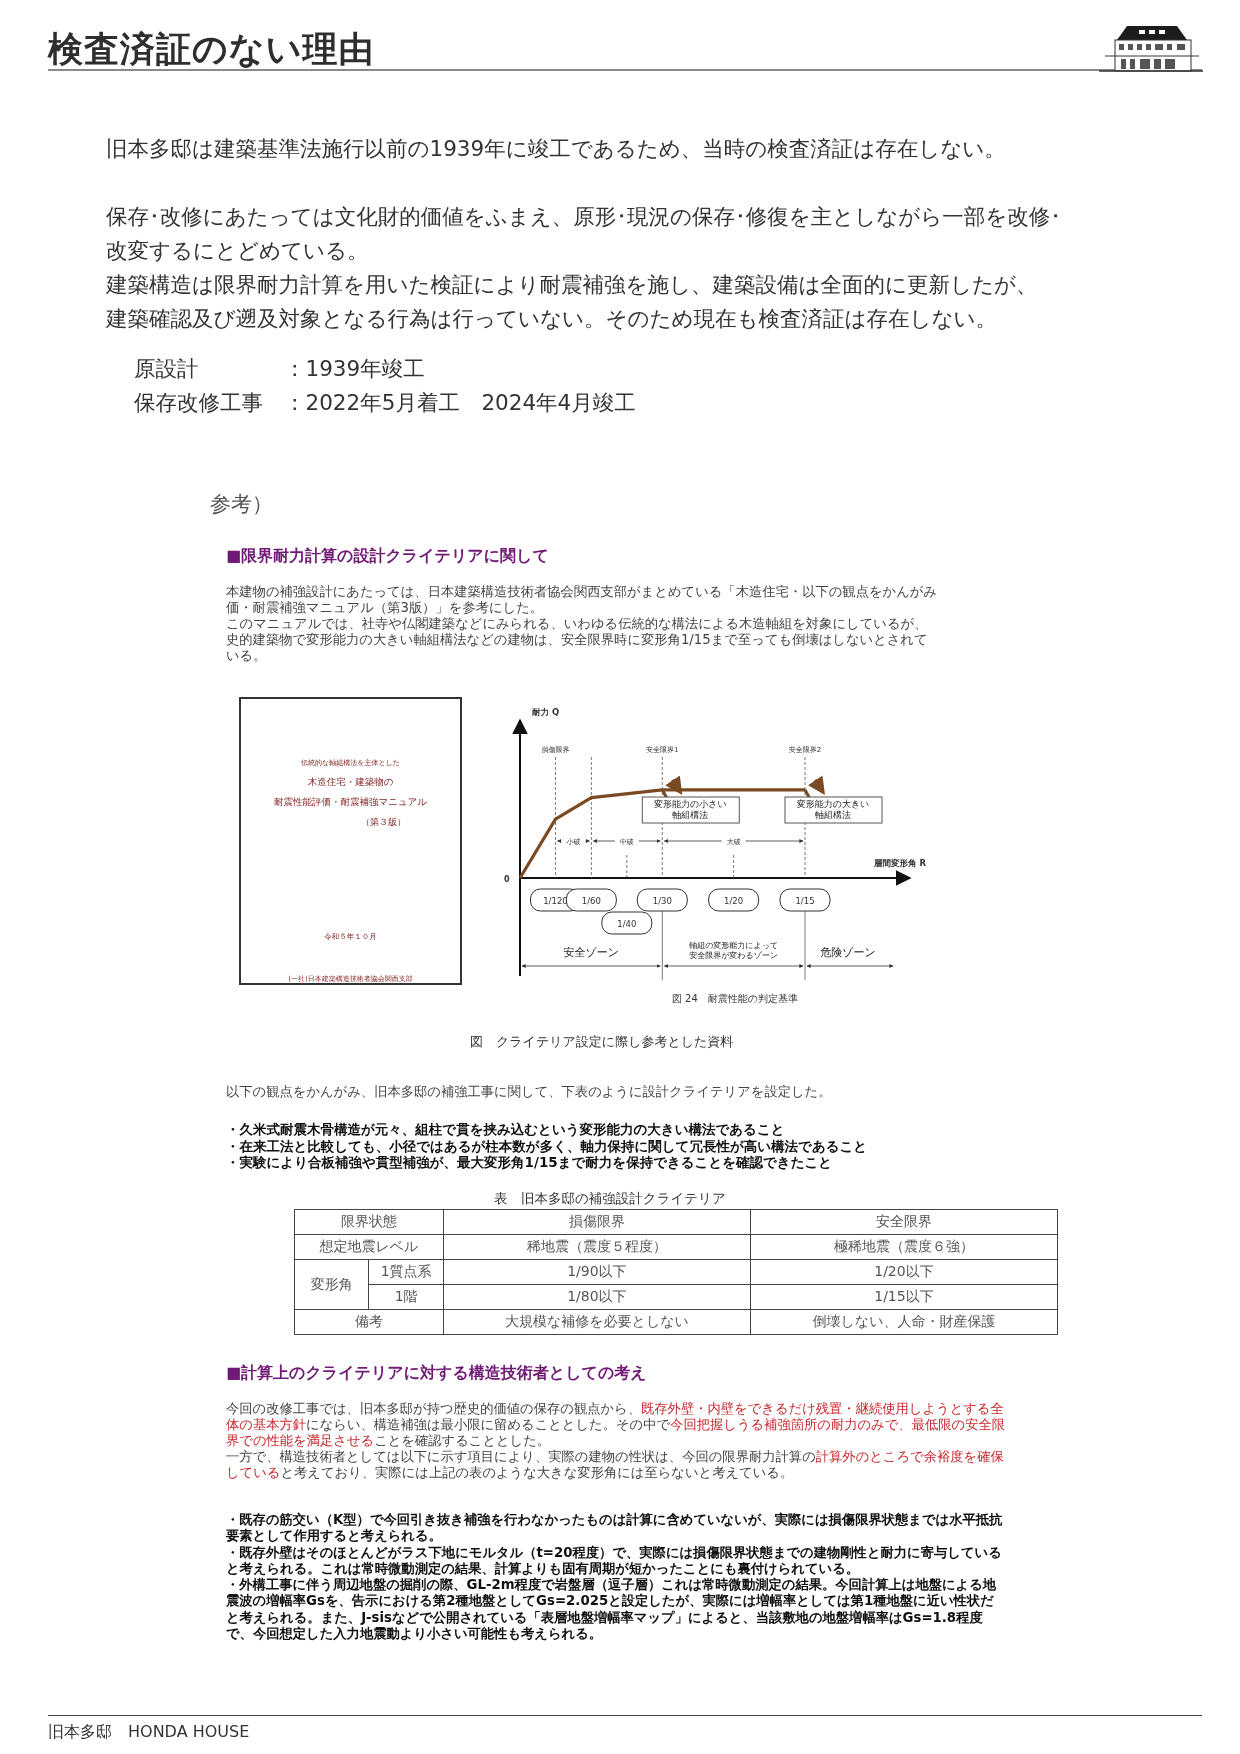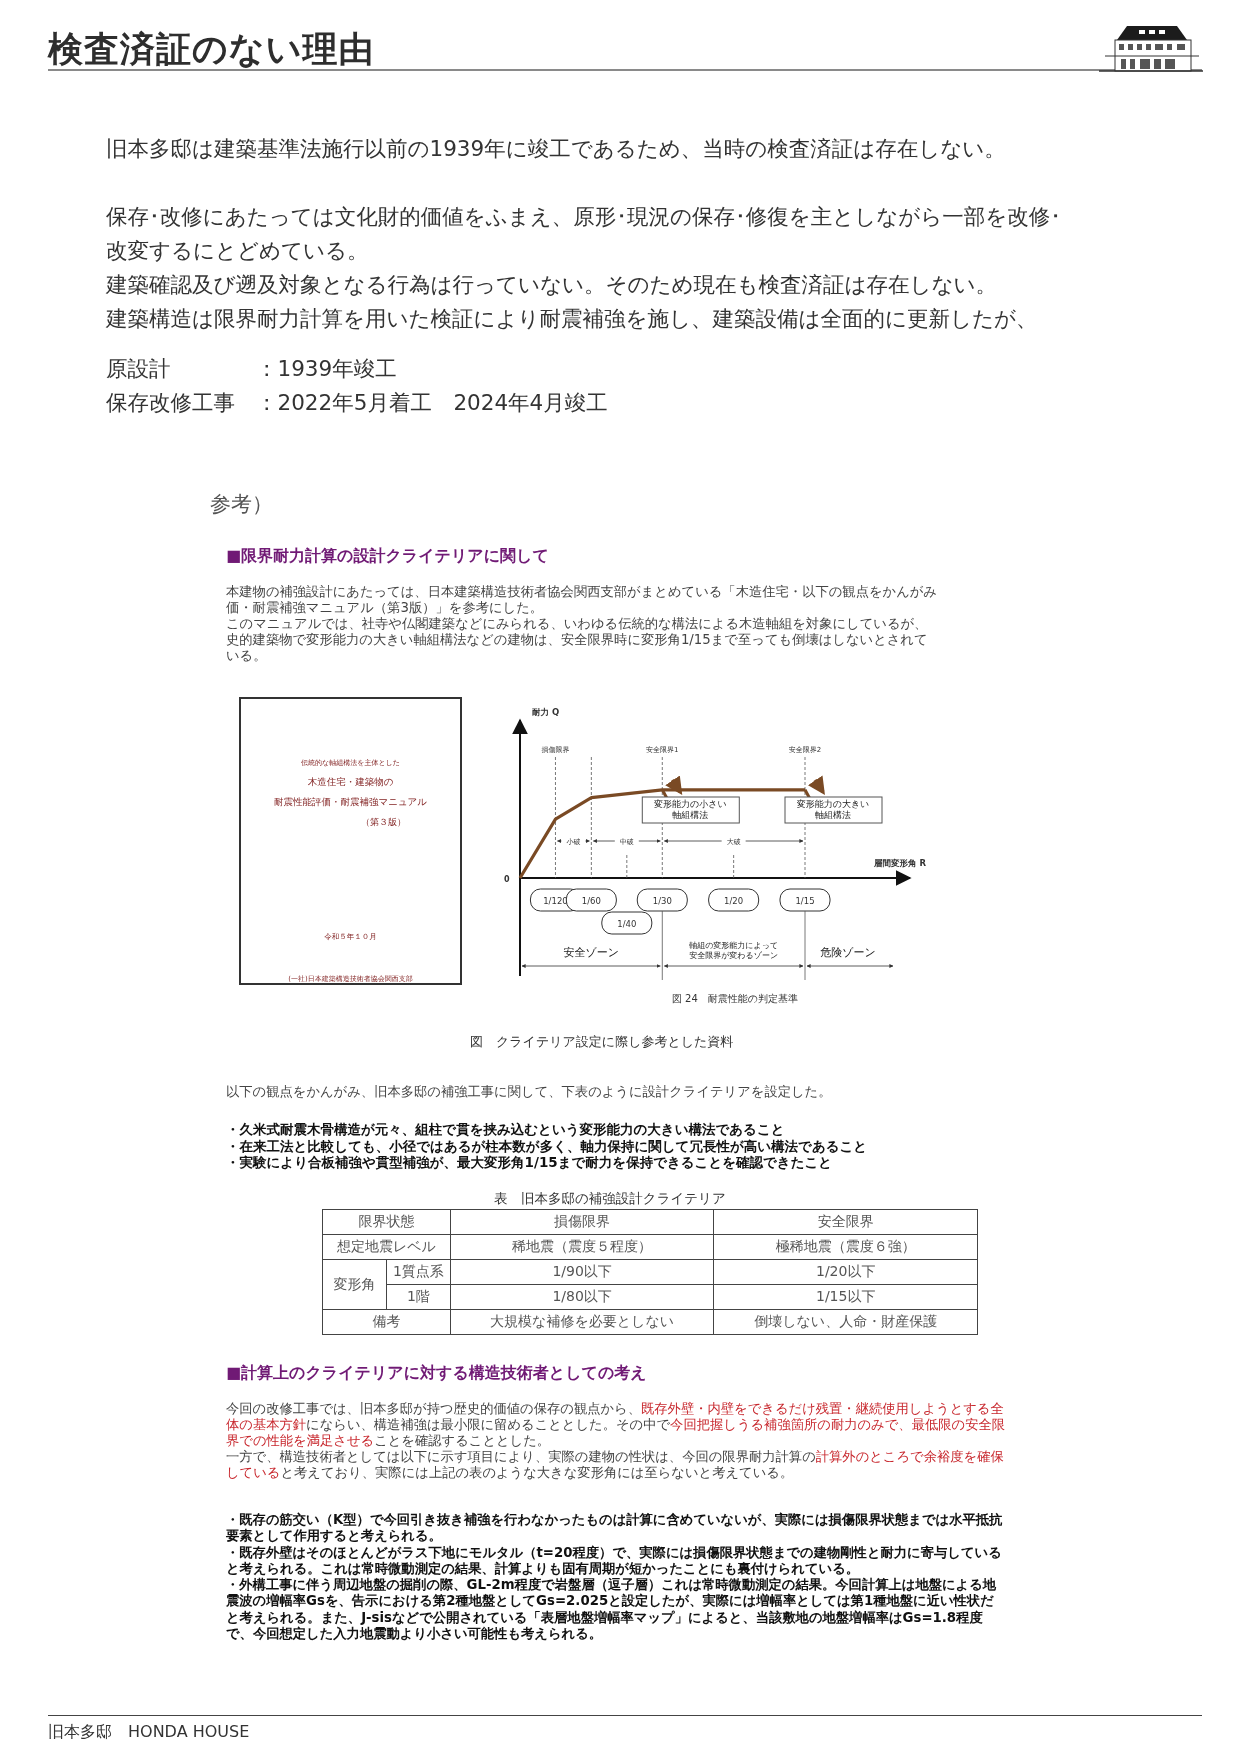--- a/index.html
+++ b/index.html
@@ -11,21 +11,21 @@
       position: absolute; left: 48px; top: 26px; font-size: 35px; font-weight: bold;
       color: #2e2e2e; letter-spacing: 1px; margin: 0;
     }
     .header-rule { position: absolute; left: 48px; top: 69px; width: 1154px; height: 2px; background: #8a8a8a; }
     .house-logo { position: absolute; left: 1099px; top: 24px; width: 104px; height: 48px; }
     .intro { position: absolute; left: 106px; top: 132px; width: 1060px; font-size: 21.5px; line-height: 34px; color: #333; }
     .intro p { margin: 0; }
     .intro .gap { height: 34px; }
     .dates { position: absolute; left: 106px; top: 352px; font-size: 21.5px; line-height: 34px; color: #333; }
     .dates .row { display: flex; }
-    .dates .lbl { width: 150px; }
+    .dates .lbl { width: 150px; margin-left: 28px; }
     .ref-label { position: absolute; left: 210px; top: 490px; font-size: 21px; color: #555; }
     .section-heading { position: absolute; left: 226px; font-size: 16px; font-weight: bold; color: #701a75; margin: 0; }
     .para { position: absolute; left: 226px; width: 780px; font-size: 13.3px; line-height: 16px; color: #444; }
     .para p { margin: 0; }
     .red { color: #c8282e; }
     .book-cover {
       position: absolute; left: 239px; top: 697px; width: 223px; height: 288px;
       border: 2px solid #333; box-sizing: border-box; background: #fff; text-align: center; color: #7f1d1d;
     }
     .book-cover .sub { position: absolute; top: 59px; width: 100%; font-size: 7px; }
@@ -34,22 +34,22 @@
     .book-cover .t3 { position: absolute; top: 117px; width: 100%; font-size: 9px; margin-left: 33px; }
     .book-cover .date { position: absolute; top: 233px; width: 100%; font-size: 7.5px; }
     .book-cover .org { position: absolute; top: 275px; width: 100%; font-size: 7px; }
     .chart { position: absolute; left: 490px; top: 700px; width: 500px; height: 320px; }
     .chart text { font-family: "DejaVu Sans", "Liberation Sans", sans-serif; }
     .fig-caption { position: absolute; left: 470px; top: 1033px; font-size: 13px; color: #333; }
     .bullets { position: absolute; left: 226px; width: 780px; font-size: 13.5px; line-height: 16.5px; font-weight: bold; color: #111; }
     .bullets p { margin: 0; }
     .table-caption { position: absolute; left: 494px; top: 1190px; font-size: 13.5px; color: #333; }
     table.criteria {
-      position: absolute; left: 294px; top: 1209px; width: 656px; border-collapse: collapse;
-      font-size: 14px; color: #555; margin-left: 28px;
+      position: absolute; left: 294px; top: 1209px; width: 764px; border-collapse: collapse;
+      font-size: 14px; color: #555;
     }
     table.criteria td { border: 1.5px solid #444; text-align: center; height: 24px; padding: 0; }
     .footer-rule { position: absolute; left: 48px; top: 1715px; width: 1154px; height: 1px; background: #444; }
     .footer { position: absolute; left: 48px; top: 1722px; font-size: 16px; color: #333; }
   </style>
 </head>
 <body>
 
 <h1 class="page-title">検査済証のない理由</h1>
 <div class="header-rule"></div>
@@ -75,22 +75,22 @@
   </g>
   <line x1="6" y1="32" x2="100" y2="32" stroke="#333" stroke-width="1"></line>
   <line x1="0" y1="47" x2="104" y2="47" stroke="#333" stroke-width="1.5"></line>
 </svg>
 
 <div class="intro">
   <p>旧本多邸は建築基準法施行以前の1939年に竣工であるため、当時の検査済証は存在しない。</p>
   <div class="gap"></div>
   <p>保存･改修にあたっては文化財的価値をふまえ、原形･現況の保存･修復を主としながら一部を改修･</p>
   <p>改変するにとどめている。</p>
+  <p>建築構造は限界耐力計算を用いた検証により耐震補強を施し、建築設備は全面的に更新したが、</p>
   <p>建築確認及び遡及対象となる行為は行っていない。そのため現在も検査済証は存在しない。</p>
-  <p>建築構造は限界耐力計算を用いた検証により耐震補強を施し、建築設備は全面的に更新したが、</p>
 </div>
 
 <div class="dates">
   <div class="row">
     <span class="lbl">原設計</span>
     <span>：1939年竣工</span>
   </div>
   <div class="row">
     <span class="lbl">保存改修工事</span>
     <span>：2022年5月着工　2024年4月竣工</span>

